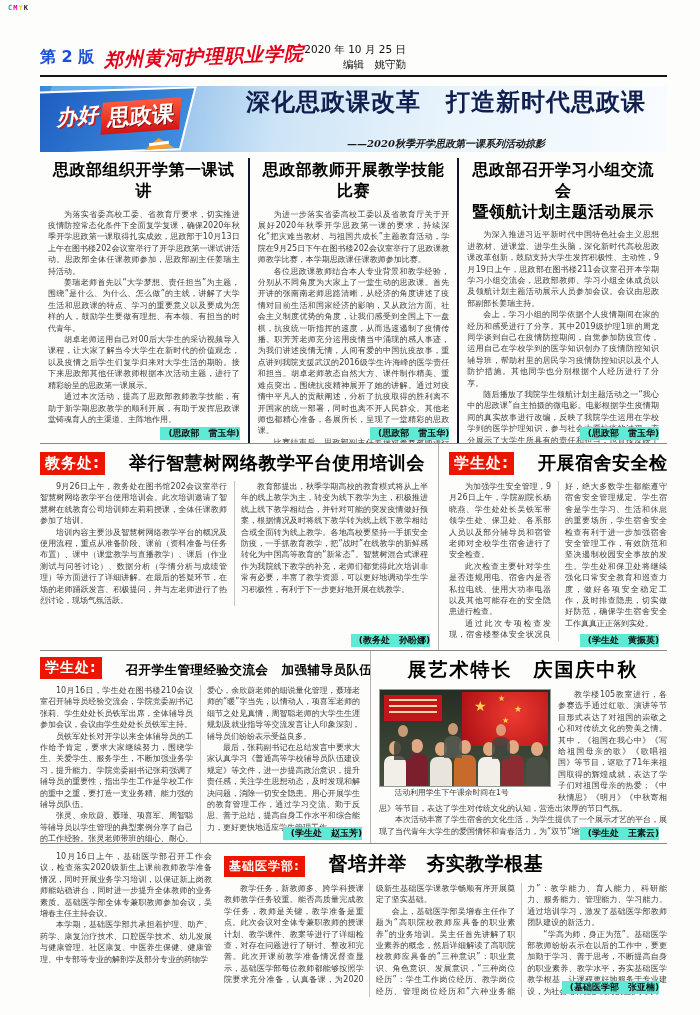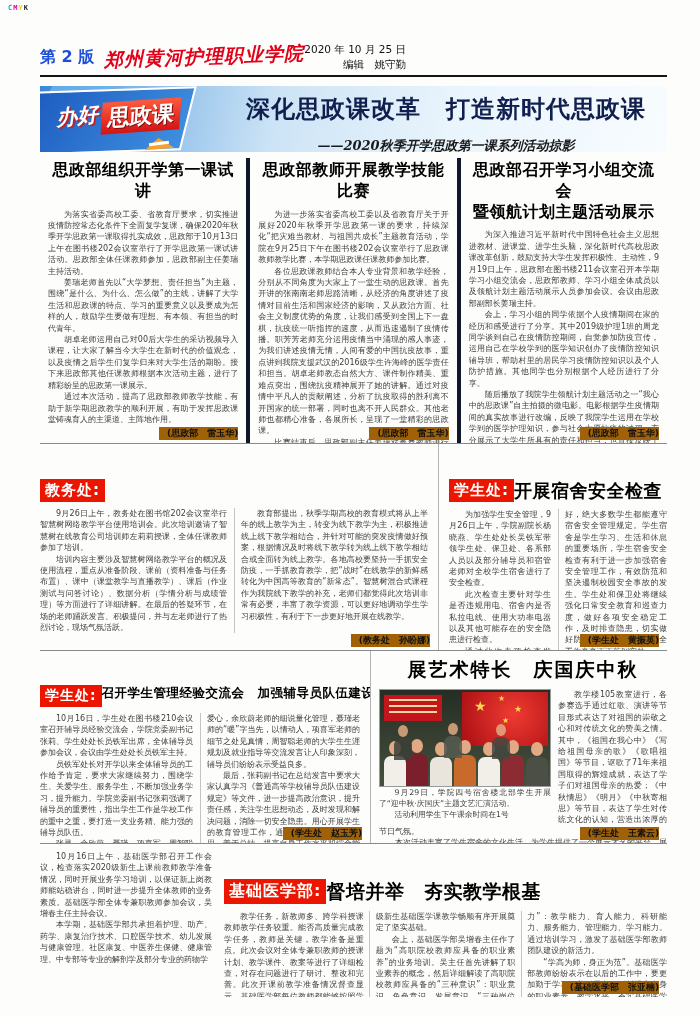--- a/index.html
+++ b/index.html
@@ -22,36 +22,36 @@
   
   .banner{height:66px;margin-top:9px;position:relative;display:flex;overflow:hidden;
     background:linear-gradient(100deg,#3c86d8 0%,#7fb5e6 14%,#cde4f6 38%,#e9f4fc 65%,#f8fcff 100%);}
   .slogan{width:185px;position:relative;flex:none;}
   .slogan-shape1{position:absolute;left:-14px;top:3px;width:158px;height:60px;background:linear-gradient(115deg,#1d5cc0,#3f8fe0);transform:skew(-16deg) rotate(-2deg);border:2px solid #ffffff;}
   .slogan-shape2{position:absolute;left:8px;top:-8px;width:60px;height:34px;background:#6fb1ea;transform:skew(-20deg) rotate(8deg);opacity:.8;}
   .slogan-t1{position:absolute;left:16px;top:16px;font-size:21px;font-weight:900;font-style:italic;color:#fff;text-shadow:1.5px 1.5px 0 #c02020;transform:rotate(-6deg);}
   .slogan-t2{position:absolute;left:62px;top:14px;font-size:22px;font-weight:900;color:#fff;padding:1px 6px;background:linear-gradient(180deg,#ff5a3c,#d41414);transform:skew(-8deg) rotate(-4deg);text-shadow:1px 1px 0 #7a1010;}
   .slogan-book{position:absolute;left:104px;bottom:3px;width:0;height:0;border-left:15px solid transparent;border-right:15px solid transparent;border-bottom:11px solid #f6a12d;transform:rotate(-5deg);}
   .slogan-book:after{content:"";position:absolute;left:-10px;top:4px;width:20px;height:3px;background:#fff;transform:rotate(-2deg);}
-  .banner-text{flex:1;text-align:center;padding-top:7px;}
+  .banner-text{flex:1;text-align:center;}
   .banner-title{font-size:24px;font-weight:900;color:#101f4e;letter-spacing:1px;}
-  .banner-sub{font-size:13px;font-family:"DejaVu Serif","Liberation Serif",serif;font-style:italic;font-weight:600;color:#1a1a1a;margin-top:12px;}
+  .banner-sub{font-size:10px;font-family:"DejaVu Serif","Liberation Serif",serif;font-style:italic;font-weight:600;color:#1a1a1a;margin-top:19px;}
   
   .para{font-size:8px;line-height:11.4px;text-align:justify;text-indent:2em;margin:0;color:#3d3d3d;}
-  .sig{position:absolute;right:8px;bottom:3px;font-size:9px;font-weight:700;color:#111;background:#a16207;padding-left:8px;}
+  .sig{position:absolute;right:8px;bottom:3px;font-size:9px;font-weight:700;color:#111;background:#5eead4;padding-left:8px;}
   
   .topsec{display:flex;height:292px;border-bottom:1px solid #8a8a8a;padding-top:6px;box-sizing:border-box;}
   .top-article{flex:1;padding:0 8px;position:relative;overflow:hidden;}
-  .top-article + .top-article{border-left:4px solid #0f172a;}
+  .top-article + .top-article{border-left:2px solid #0f172a;}
   .art-title{font-size:16px;font-weight:900;text-align:center;color:#000;line-height:1.3;margin:2px 0 7px;white-space:pre-line;letter-spacing:0.5px;}
   
   .band1{display:flex;height:207px;border-bottom:1px solid #8a8a8a;box-sizing:border-box;}
   .band1-left{width:398px;flex:none;padding:7px 10px 0 0;position:relative;overflow:hidden;box-sizing:border-box;}
   .band1-right{flex:1;border-left:1px solid #b3b3b3;padding:7px 0 0 10px;position:relative;overflow:hidden;}
-  .dept-head{display:flex;align-items:flex-start;gap:0;margin-bottom:6px;margin-top:28px;}
+  .dept-head{display:flex;align-items:flex-end;gap:24px;margin-bottom:6px;}
   .dept-label{background:#ec1500;color:#fff;font-weight:900;font-size:15px;padding:2px 5px;flex:none;letter-spacing:1px;}
   .dept-title{font-size:18px;font-weight:900;color:#000;letter-spacing:0.5px;white-space:nowrap;}
   .cols2{column-count:2;column-gap:14px;column-rule:1px solid #c4c4c4;}
   .band2{display:flex;height:193px;border-bottom:1px solid #8a8a8a;box-sizing:border-box;}
   .band2-left{width:330px;flex:none;padding:6px 10px 0 0;position:relative;overflow:hidden;box-sizing:border-box;}
   .band2-left .dept-label{font-size:14px;}
   .band2-left .dept-title{font-size:12.5px;}
   .band2-right{flex:1;border-left:1px solid #b3b3b3;padding:4px 0 0 8px;position:relative;overflow:hidden;}
   .arts-title{text-align:center;font-size:19px;font-weight:900;color:#000;margin:2px 0 6px;letter-spacing:2px;}
   .photo-wrap{float:left;width:172px;margin:0 7px 2px 0;}
@@ -61,21 +61,21 @@
   .ph-screen{position:absolute;right:2px;top:2px;width:86px;height:54px;background:radial-gradient(circle at 60% 40%,#ef3b32,#a90d12);}
   .ph-star{position:absolute;color:#ffd34d;}
   .fig{position:absolute;text-align:center;}
   .fig .head{width:12px;height:14px;border-radius:50%;background:#e2aa84;margin:0 auto 1px;}
   .fig .torso{width:22px;height:34px;border-radius:7px 7px 0 0;}
   .cap .para{font-size:7.8px;line-height:11px;color:#444;}
   
   .band3{display:flex;height:153px;padding-top:7px;position:relative;box-sizing:border-box;}
   .band3-col1{width:172px;flex:none;overflow:hidden;}
   .band3-right{flex:1;padding-left:12px;position:relative;overflow:hidden;}
-  .band3-right .dept-label{font-size:16px;}
+  .band3-right .dept-label{font-size:12px;}
   .band3-right .dept-title{font-size:19px;}
   .cols3{column-count:3;column-gap:12px;column-rule:1px solid #c4c4c4;margin-top:5px;}
 </style>
 </head>
 <body>
 
 <div class="print-marks">
   <span class="c">C</span><span class="m">M</span><span class="y">Y</span><span class="k">K</span>
 </div>
 
@@ -134,20 +134,21 @@
           <p class="para">随后播放了我院学生领航计划主题活动之一“我心中的思政课”自主拍摄的微电影。电影根据学生疫情期间的真实故事进行改编，反映了我院学生运用在学校学到的医学护理知识，参与社会志愿抗疫的过程，充分展示了大学生所具有的责任和担当，也直接反映了思政课起到了铸魂育人、引领学生思想方向的作用。最后展示的是领航计划的主题活动——大学生讲思政课，我院学生结合思政课所学的内容以及假期里发生在身边的抗疫故事，为我们生动讲述了中国精神的内涵。</p>
         </div>
       <div class="sig">(思政部　雷玉华)</div>
     </div>
   </div>
 
   <div class="band1">
     <div class="band1-left">
       <div class="dept-head">
         <span class="dept-label">教务处:</span>
+        <span class="dept-title">举行智慧树网络教学平台使用培训会</span>
       </div>
       <div class="cols2">
           <p class="para">9月26日上午，教务处在图书馆202会议室举行智慧树网络教学平台使用培训会。此次培训邀请了智慧树在线教育公司培训师左莉莉授课，全体任课教师参加了培训。</p>
           <p class="para">培训内容主要涉及智慧树网络教学平台的概况及使用流程，重点从准备阶段、课前（资料准备与任务布置）、课中（课堂教学与直播教学）、课后（作业测试与问答讨论）、数据分析（学情分析与成绩管理）等方面进行了详细讲解。在最后的答疑环节，在场的老师踊跃发言、积极提问，并与左老师进行了热烈讨论，现场气氛活跃。</p>
           <p class="para">教育部提出，秋季学期高校的教育模式将从上半年的线上教学为主，转变为线下教学为主，积极推进线上线下教学相结合，并针对可能的突发疫情做好预案，根据情况及时将线下教学转为线上线下教学相结合或全面转为线上教学。各地高校要坚持一手抓安全防疫，一手抓教育教学，把“战时”在线教学的新鲜感转化为中国高等教育的“新常态”。智慧树混合式课程作为我院线下教学的补充，老师们都觉得此次培训非常有必要，丰富了教学资源，可以更好地调动学生学习积极性，有利于下一步更好地开展在线教学。</p>
         </div>
       <div class="sig">(教务处　孙盼娜)</div>
     </div>
     <div class="band1-right">
       <div class="dept-head">
@@ -227,21 +228,20 @@
           <div class="fig" style="left:64px;bottom:28px;opacity:.85;">
               <div class="head" style="width:10px;height:12px;"></div>
               <div class="torso" style="width:18px;height:22px;background:#565b50;"></div>
             </div>
           <div class="fig" style="left:112px;bottom:27px;opacity:.85;">
               <div class="head" style="width:10px;height:12px;"></div>
               <div class="torso" style="width:18px;height:22px;background:#44483f;"></div>
             </div>
         </div>
         <div class="cap">
-            <p class="para">9月29日，学院四号宿舍楼北部学生开展了“迎中秋·庆国庆”主题文艺汇演活动。</p>
             <p class="para">活动利用学生下午课余时间在1号</p>
           </div>
       </div>
       <div>
           <p class="para">教学楼105教室进行，各参赛选手通过红歌、演讲等节目形式表达了对祖国的崇敬之心和对传统文化的赞美之情。其中，《祖国在我心中》《写给祖国母亲的歌》《歌唱祖国》等节目，讴歌了71年来祖国取得的辉煌成就，表达了学子们对祖国母亲的热爱；《中秋情思》《明月》《中秋寄相思》等节目，表达了学生对传统文化的认知，营造出浓厚的节日气氛。</p>
           <p class="para">本次活动丰富了学生宿舍的文化生活，为学生提供了一个展示才艺的平台，展现了当代青年大学生的爱国情怀和青春活力，为“双节”增添了喜庆祥和的气氛。</p>
         </div>
       <div class="sig">(学生处　王素云)</div>
     </div>
   </div>

